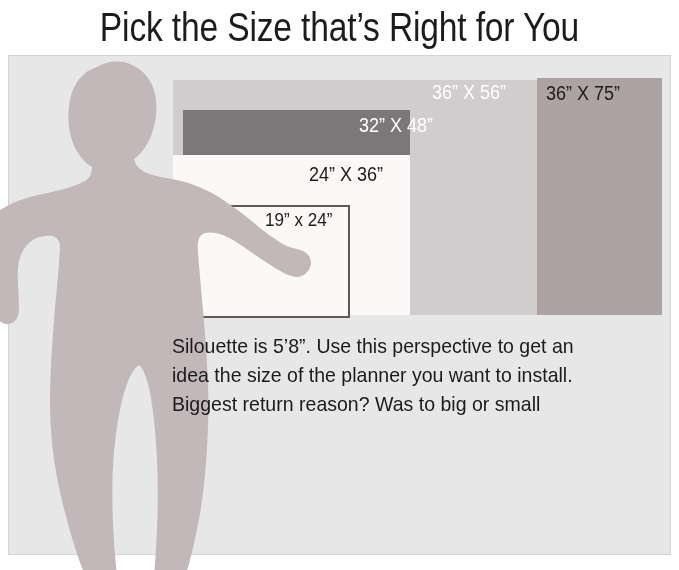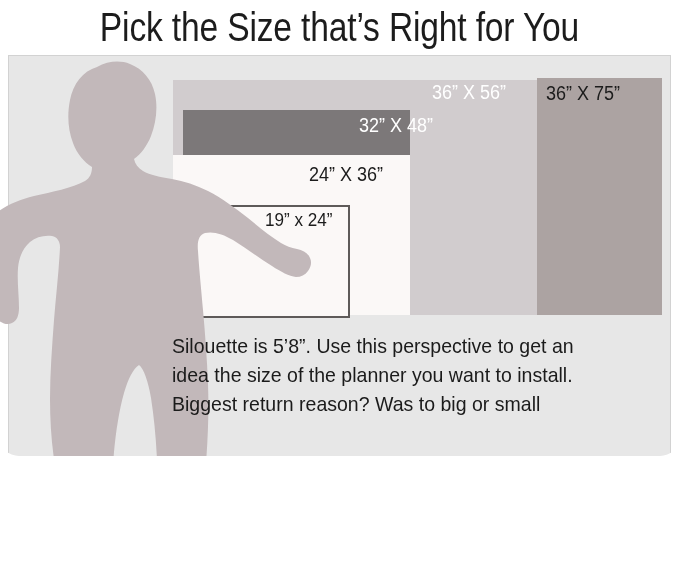--- a/index.html
+++ b/index.html
@@ -3,21 +3,21 @@
 <meta charset="utf-8">
 <style>
   html,body{margin:0;padding:0;}
   body{
     width:679px;height:570px;
     background:#ffffff;
     font-family:"Liberation Sans","DejaVu Sans",sans-serif;
     overflow:hidden;
     position:relative;
   }
-  #stage{position:absolute;left:0;top:0;width:679px;height:456px;overflow:hidden;background:#fff;border-radius:19px;}
+  #stage{position:absolute;left:0;top:0;width:679px;height:570px;overflow:hidden;background:#fff;border-radius:19px;}
 
   
   .title{
     position:absolute;left:0;top:0;width:679px;height:54px;
     display:flex;align-items:center;justify-content:center;
     font-size:40px;font-weight:400;color:#1c1c1c;
     letter-spacing:-0.2px;
     transform:scaleX(0.84);transform-origin:center center;
     white-space:nowrap;
   }

